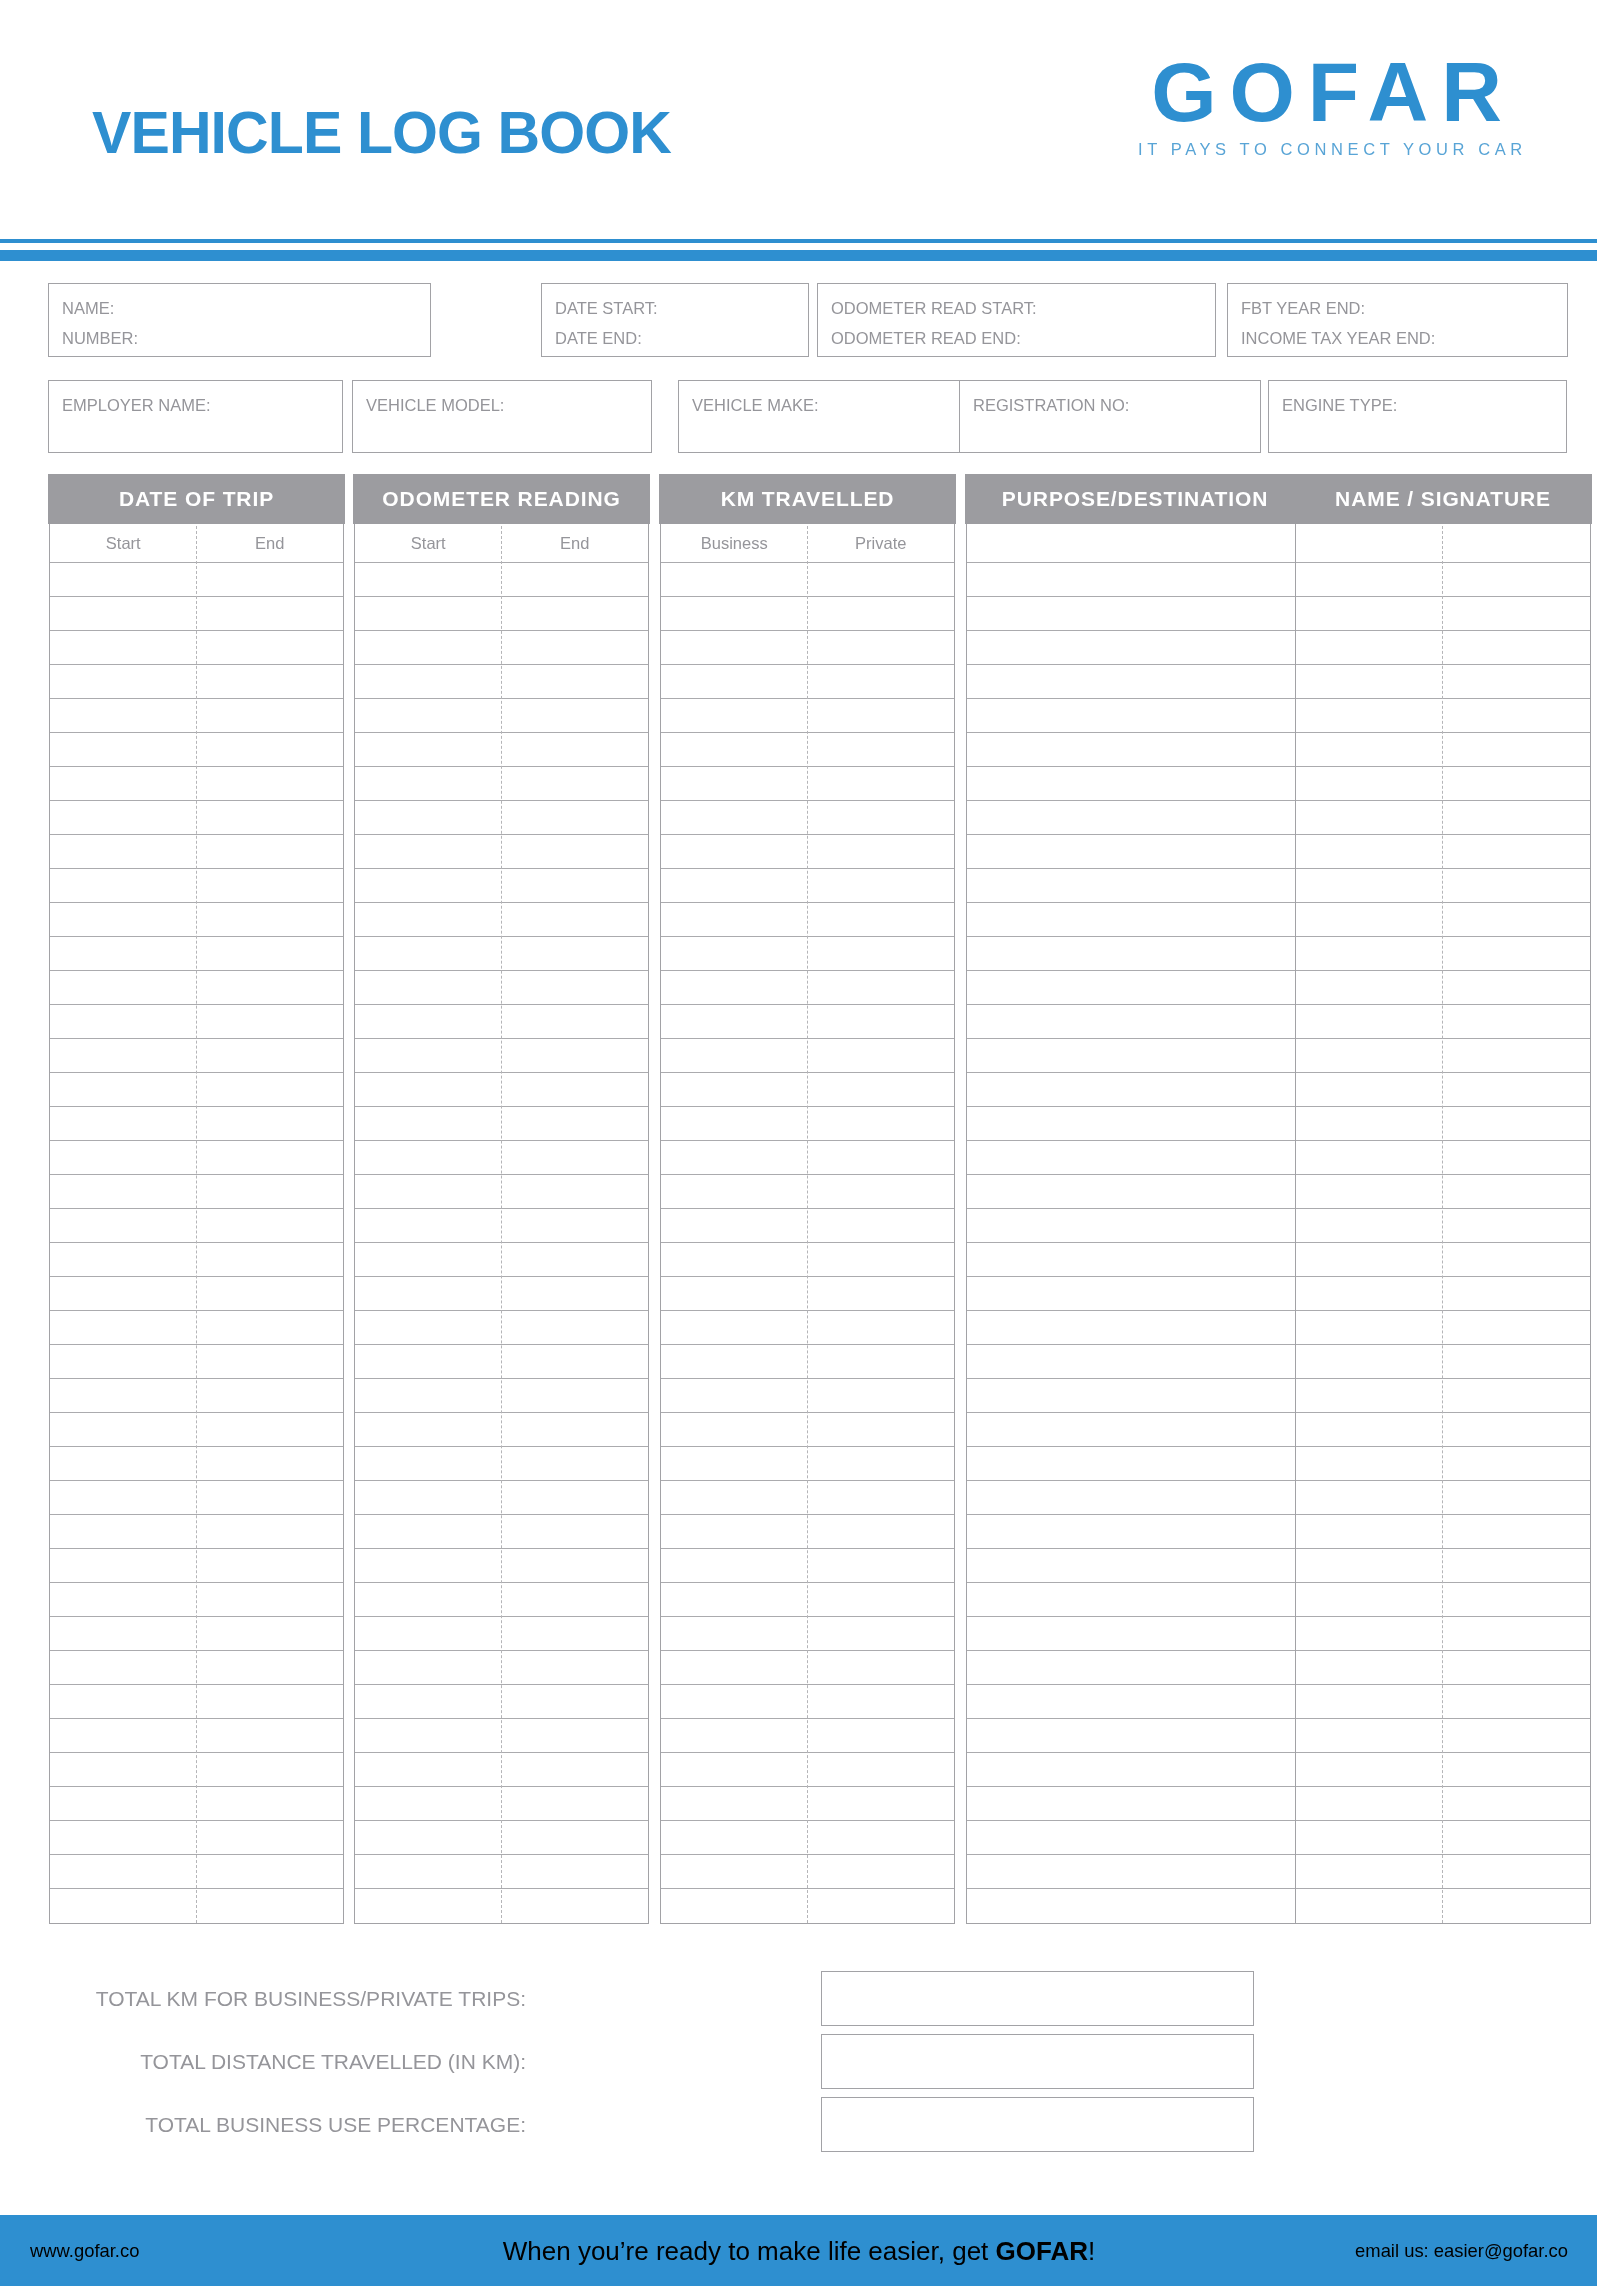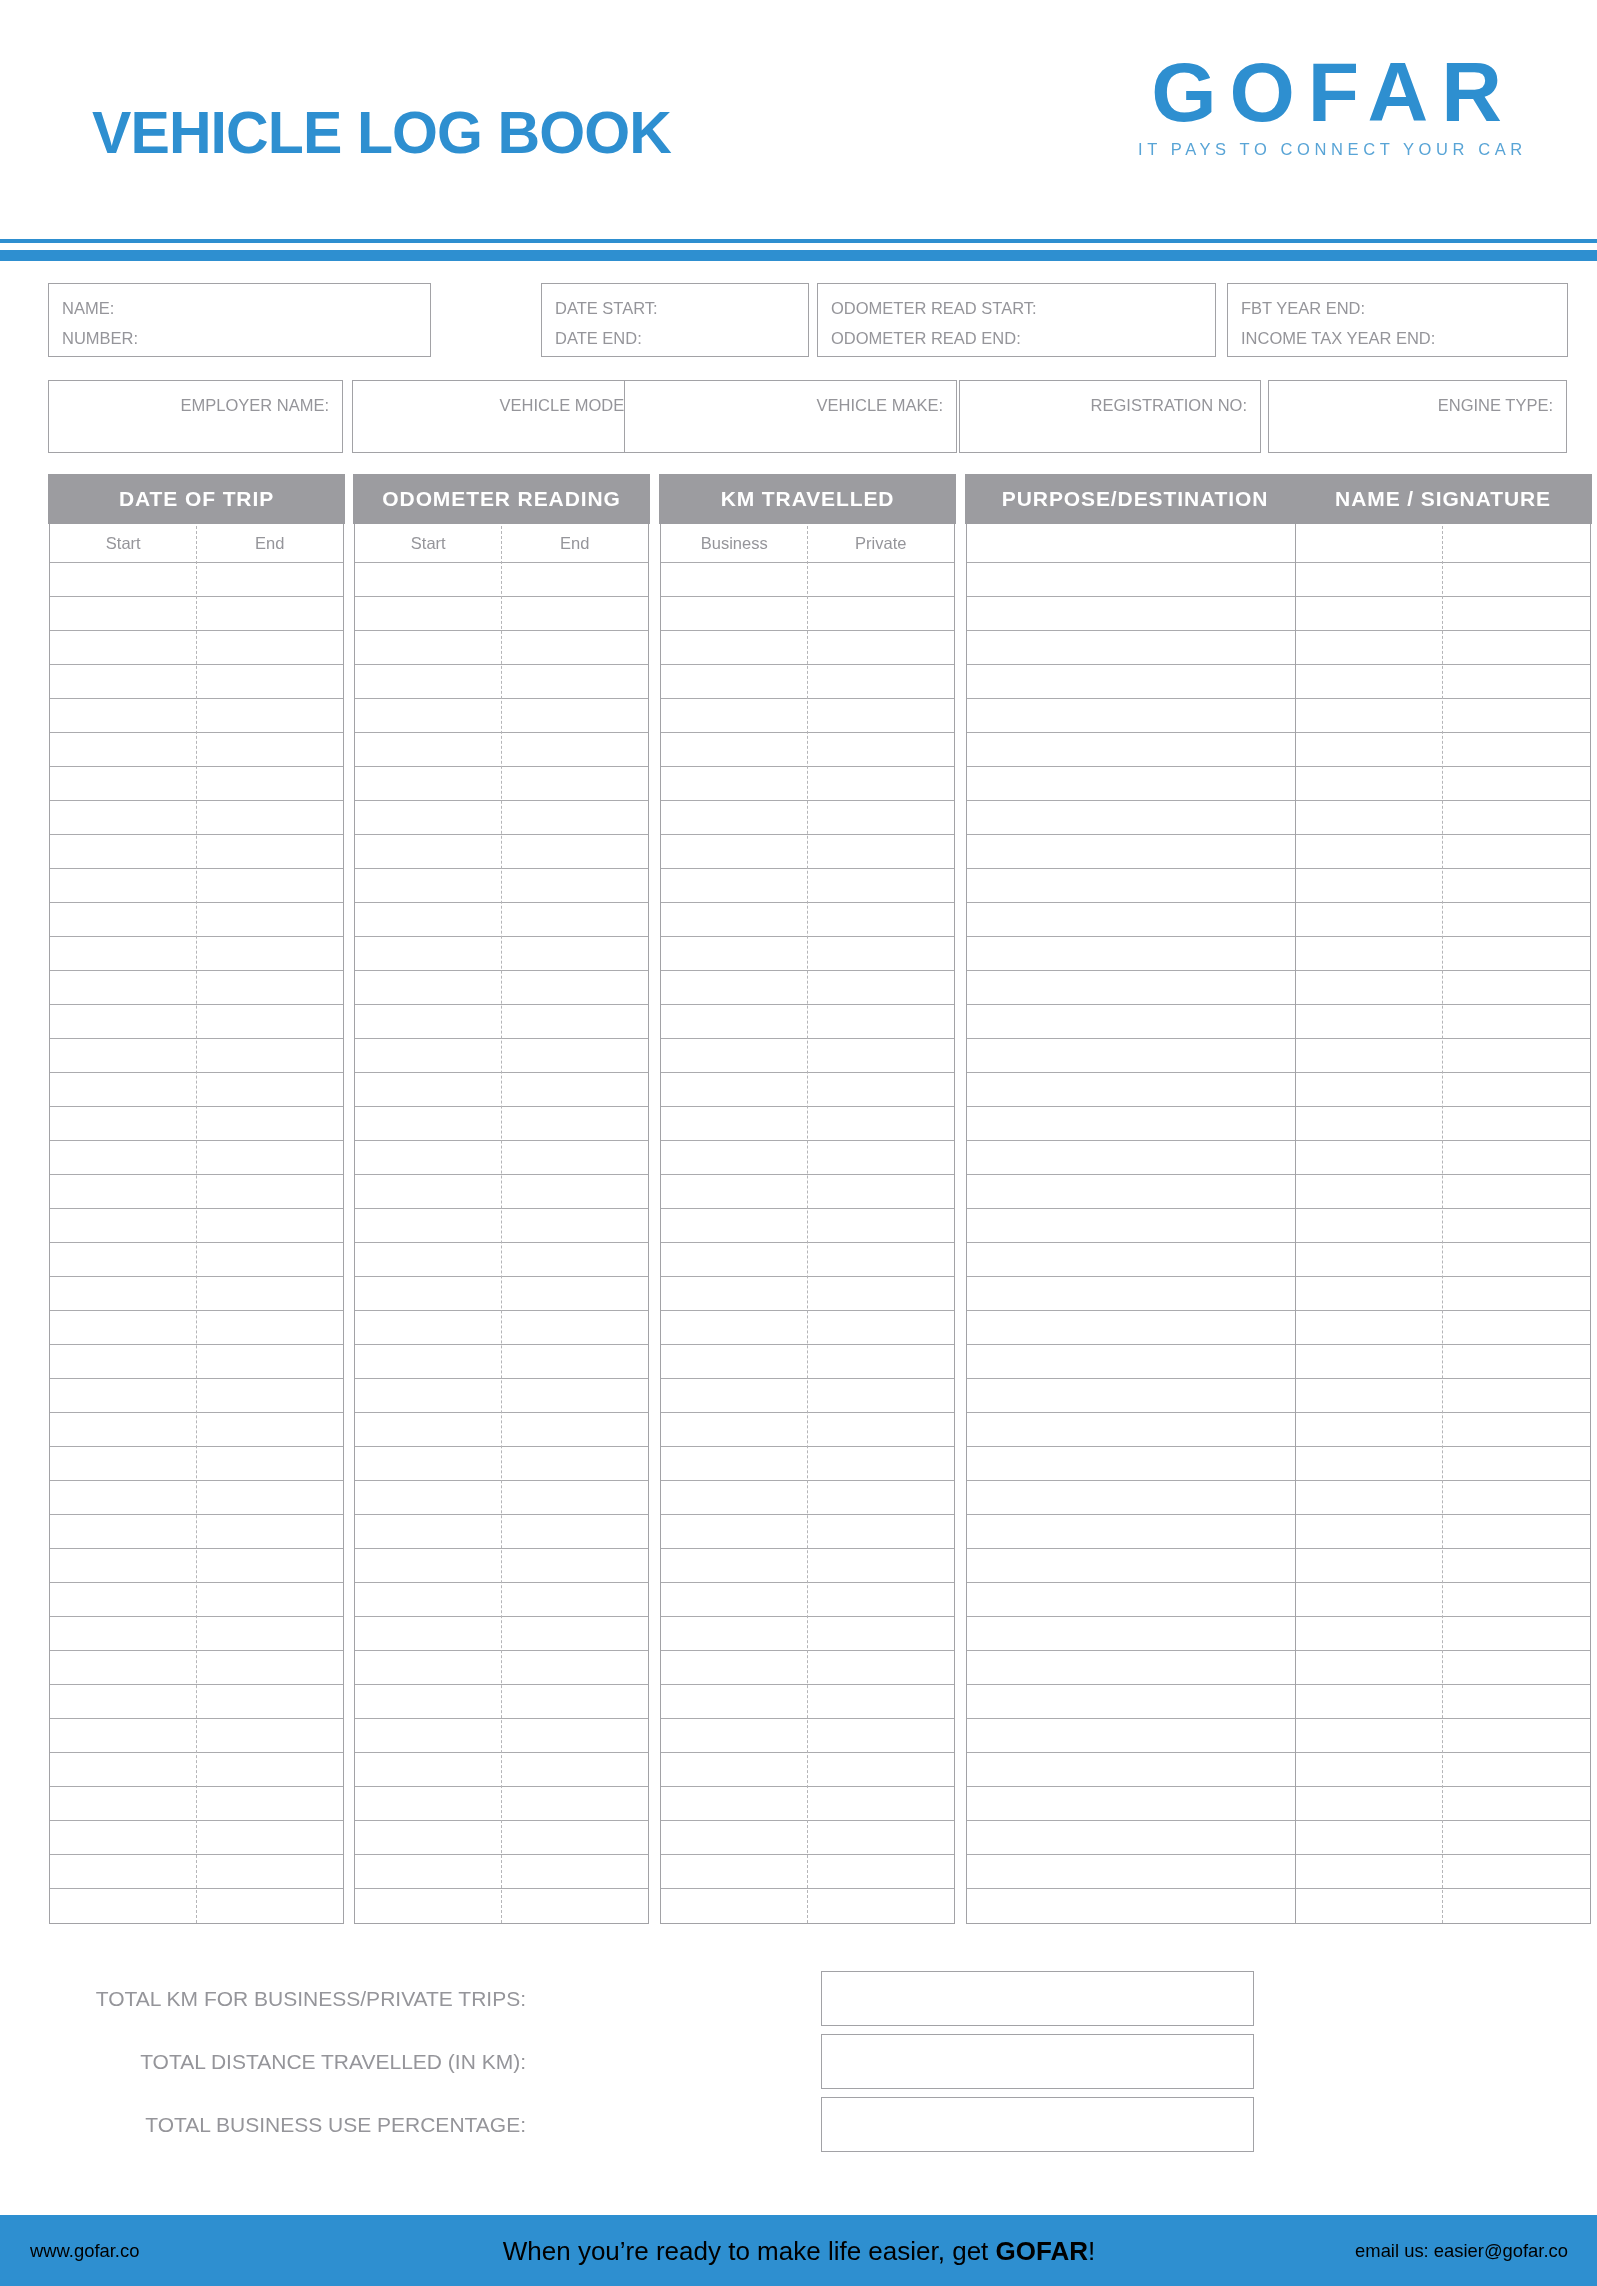--- a/index.html
+++ b/index.html
@@ -20,24 +20,24 @@
   .rule-thick{position:absolute;left:0;top:250px;width:100%;height:11px;background:var(--blue);}
 
   
   .field-box{position:absolute;border:1.8px solid var(--border_gray);background:#fff;padding:9.2px 13px;}
   .field-label{font-size:16.5px;color:var(--text_gray);line-height:30px;white-space:nowrap;}
   .r1{top:283px;height:74px;}
   .r1b1{left:48px;width:383px;}
   .r1b2{left:541px;width:268px;}
   .r1b3{left:817px;width:399px;}
   .r1b4{left:1227px;width:341px;}
-  .r2{top:380px;height:73px;text-align:right;}
+  .r2{top:380px;height:73px;}
   .r2b1{left:48px;width:295px;}
   .r2b2{left:352px;width:300px;}
-  .r2b3{left:624px;width:333px;}
+  .r2b3{left:678px;width:333px;}
   .r2b4{left:959px;width:302px;}
   .r2b5{left:1268px;width:299px;}
 
   
   .tgroup{position:absolute;top:475px;border:1.8px solid var(--border_gray);background:#fff;}
   .g1{left:49px;width:295px;}
   .g2{left:354px;width:295px;}
   .g3{left:660px;width:295px;}
   .g4{left:966px;width:338px;}
   .g5{left:1272px;width:296px;margin-left:23px;}

